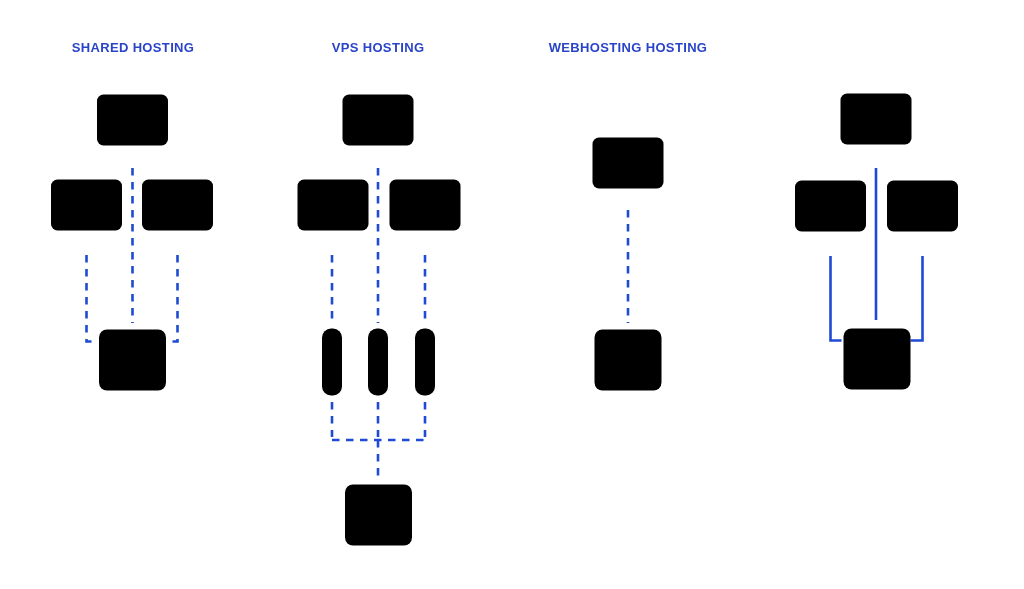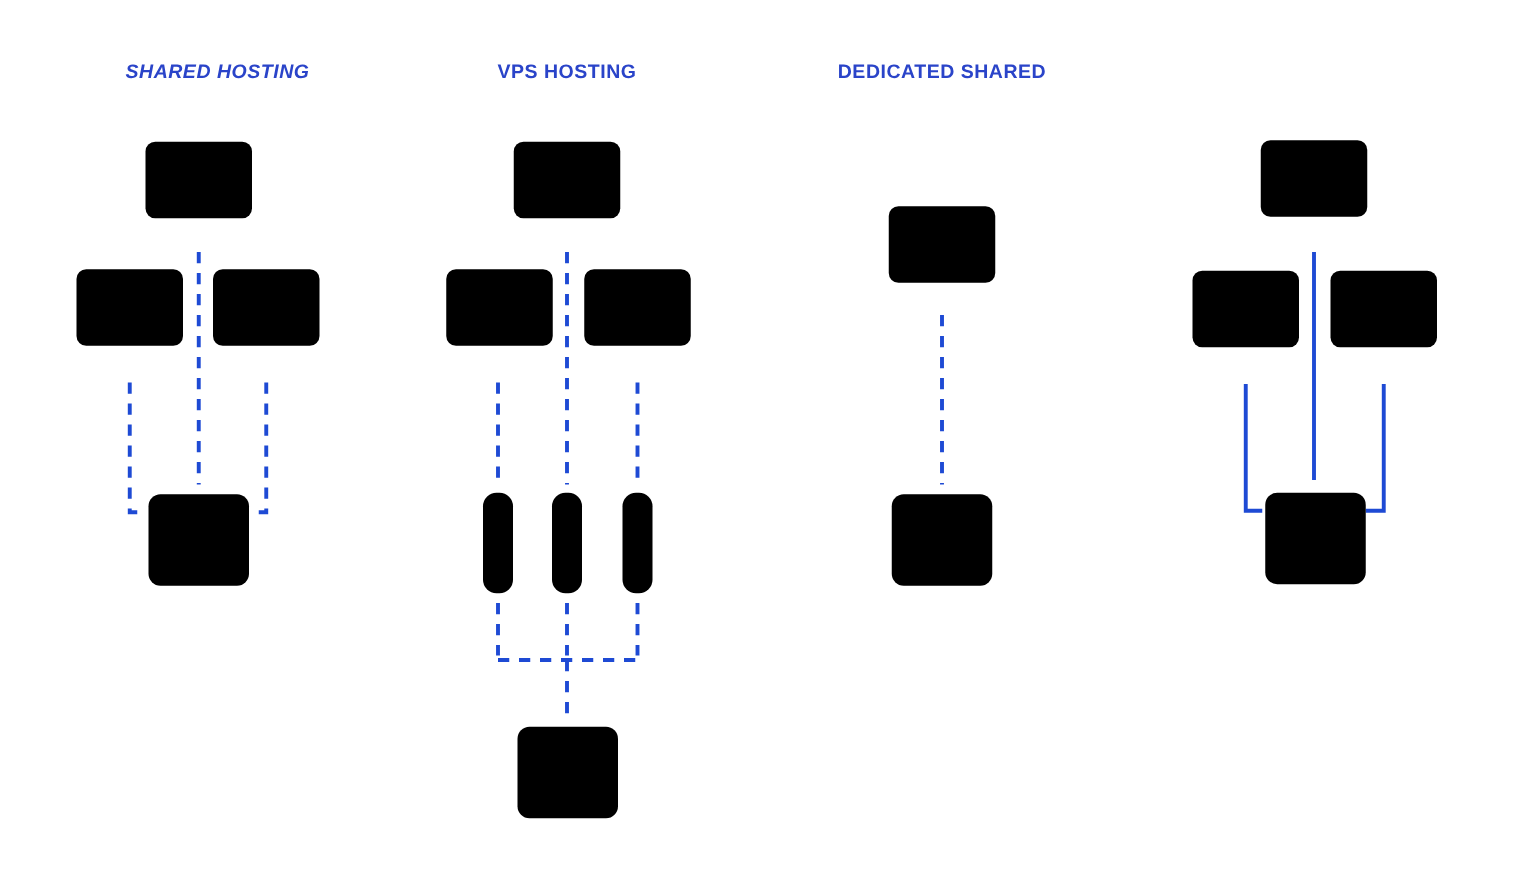--- a/index.html
+++ b/index.html
@@ -8,21 +8,21 @@
     overflow:hidden;font-family:"Liberation Sans",sans-serif;
   }
   .col-title{
     position:absolute;top:40px;width:250px;text-align:center;
     font-size:13px;font-weight:bold;letter-spacing:.35px;
     color:var(--title,#2a44c9);line-height:15px;white-space:nowrap;
   }
   .diagram{position:absolute;top:80px;width:250px;height:480px;}
   .link{fill:none;stroke:var(--accent,#1e4ad4);stroke-width:2.6;stroke-linecap:butt;}
   .link.dashed{stroke-dasharray:7.5 6.5;}
-  #t1{left:20px;font-style:italic;}   #d1{left:8px;}
+  #t1{left:8px;}   #d1{left:8px;}
   #t2{left:253px;} #d2{left:253px;}
   #t3{left:503px;} #d3{left:503px;}
   #t4{left:751px;} #d4{left:751px;}
   .defs{position:absolute;width:0;height:0;}
 </style>
 </head>
 <body>
 
 <div class="page">
 
@@ -60,21 +60,21 @@
         <rect class="ic" x="1.5" y="1.5" width="20" height="67" rx="9"></rect>
         <circle class="ic thin" cx="11.5" cy="13.5" r="4.2"></circle>
         <circle class="ic thin" cx="11.5" cy="26.5" r="4.2"></circle>
         <line class="ic" x1="11.5" y1="44" x2="11.5" y2="58.5"></line>
       </g>
     </defs>
   </svg>
 
   <div class="col-title" id="t1">SHARED HOSTING</div>
   <div class="col-title" id="t2">VPS HOSTING</div>
-  <div class="col-title" id="t3">DEDICATED SHARED</div>
+  <div class="col-title" id="t3">WEBHOSTING HOSTING</div>
 
   <svg class="diagram" id="d1" viewBox="0 0 250 480">
     <use href="#monitor" x="87.5" y="13"></use>
     <use href="#monitor" x="41.5" y="98"></use>
     <use href="#monitor" x="132.5" y="98"></use>
     <line class="link dashed" x1="124.5" y1="88" x2="124.5" y2="243"></line>
     <path class="link dashed" d="M78.5 175 V261.5 H88.5"></path>
     <path class="link dashed" d="M169.5 175 V261.5 H158.5"></path>
     <use href="#rack" x="89.5" y="248"></use>
   </svg>

